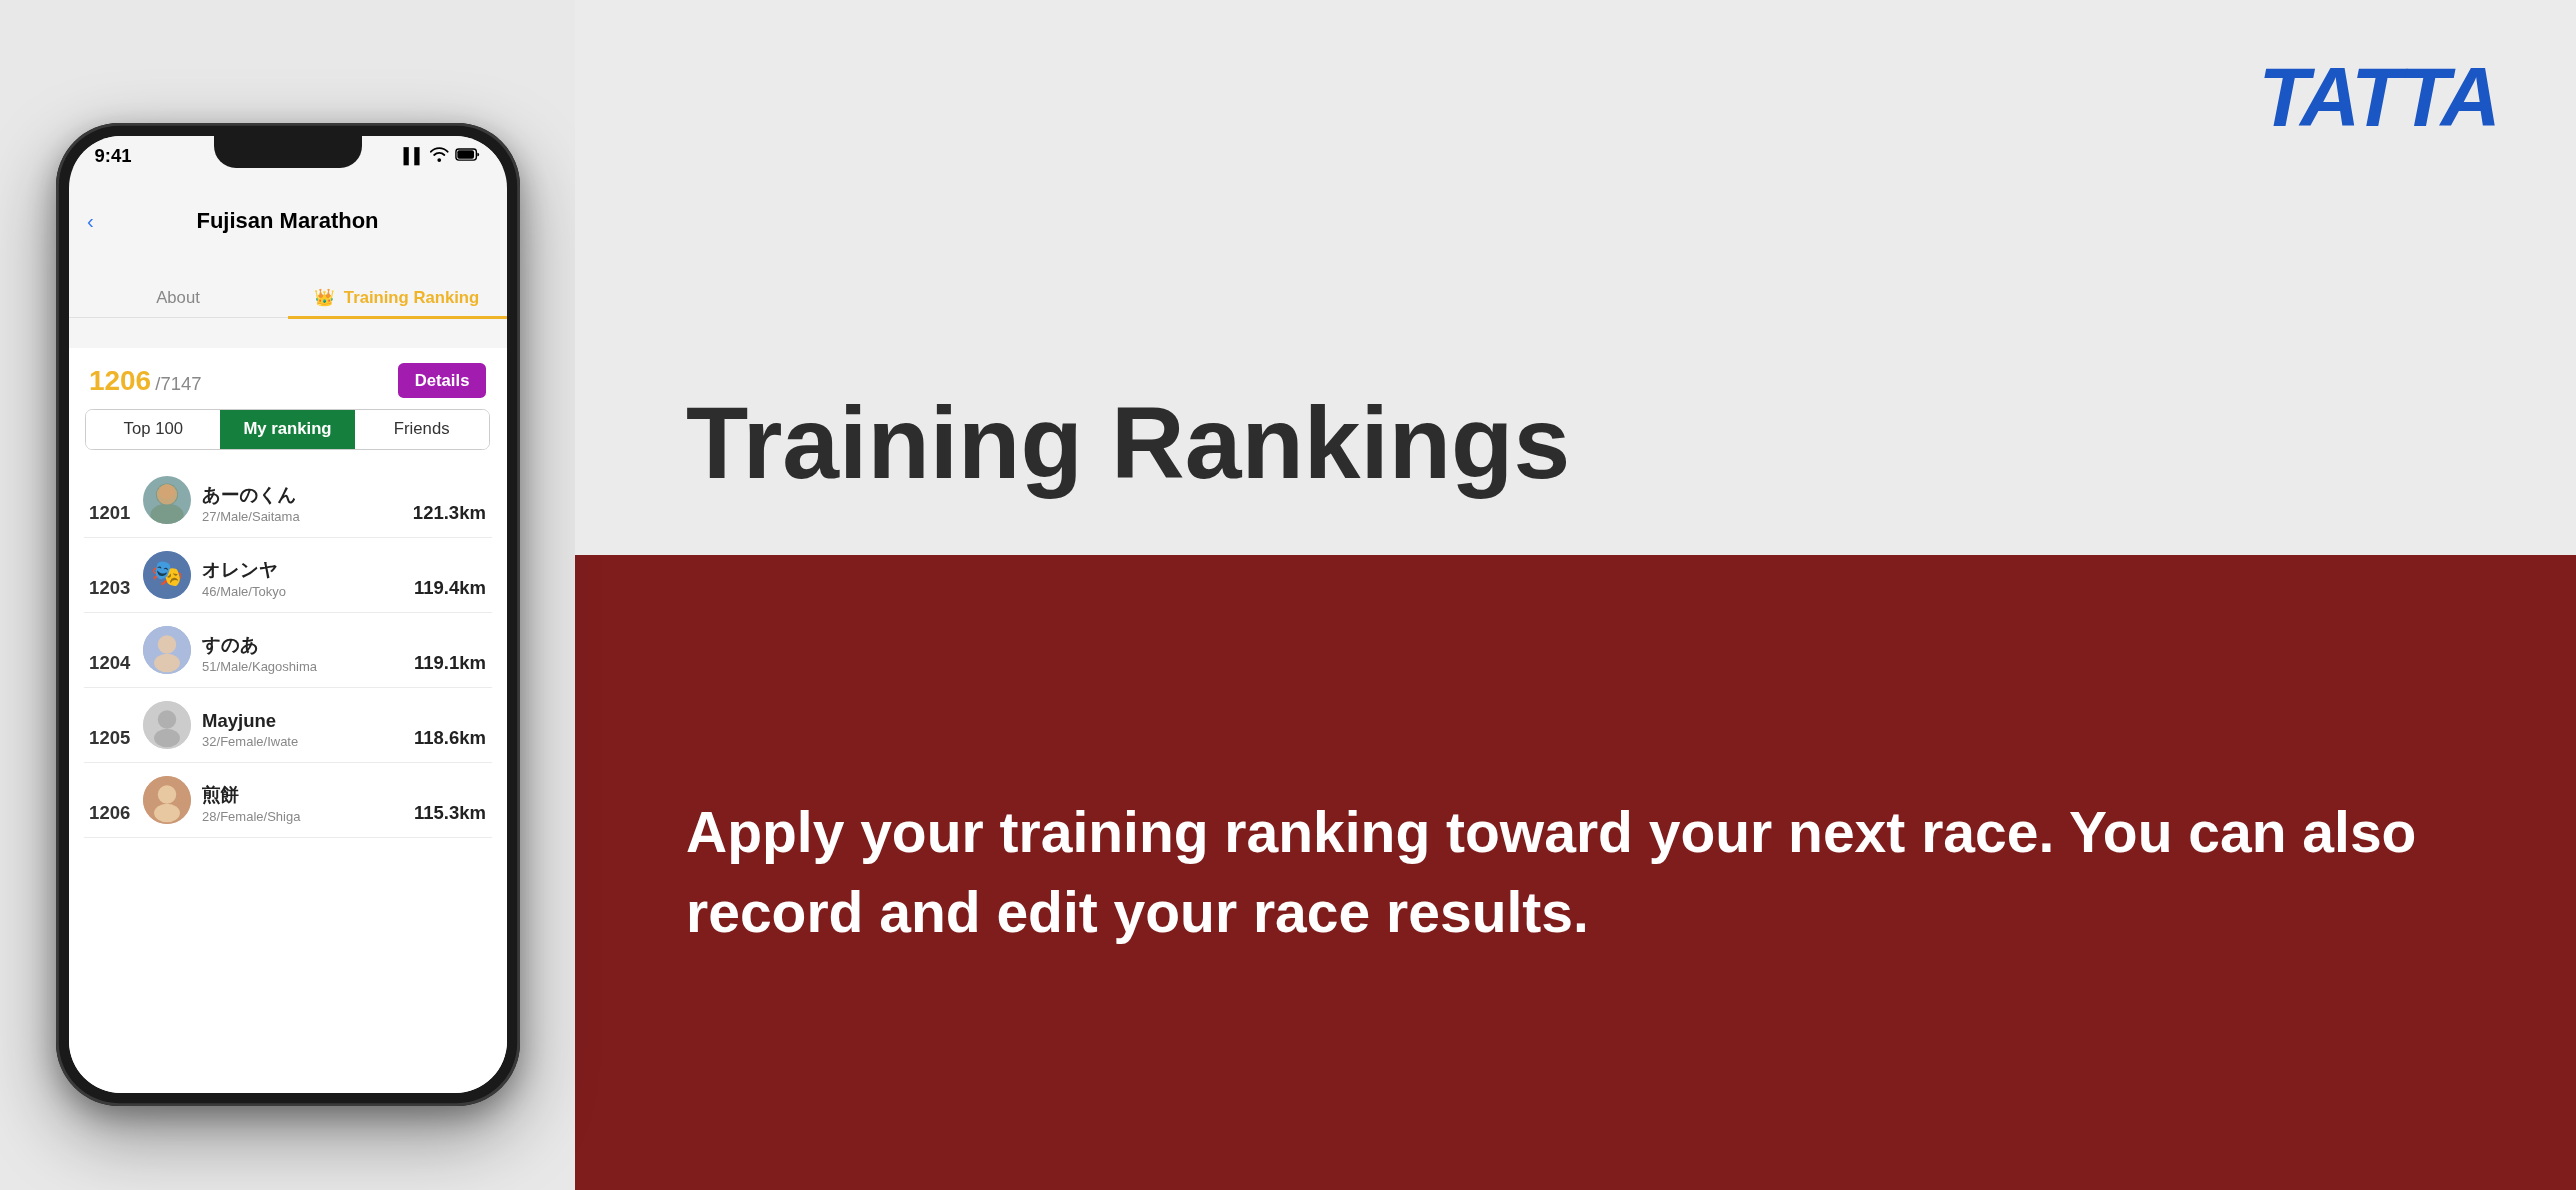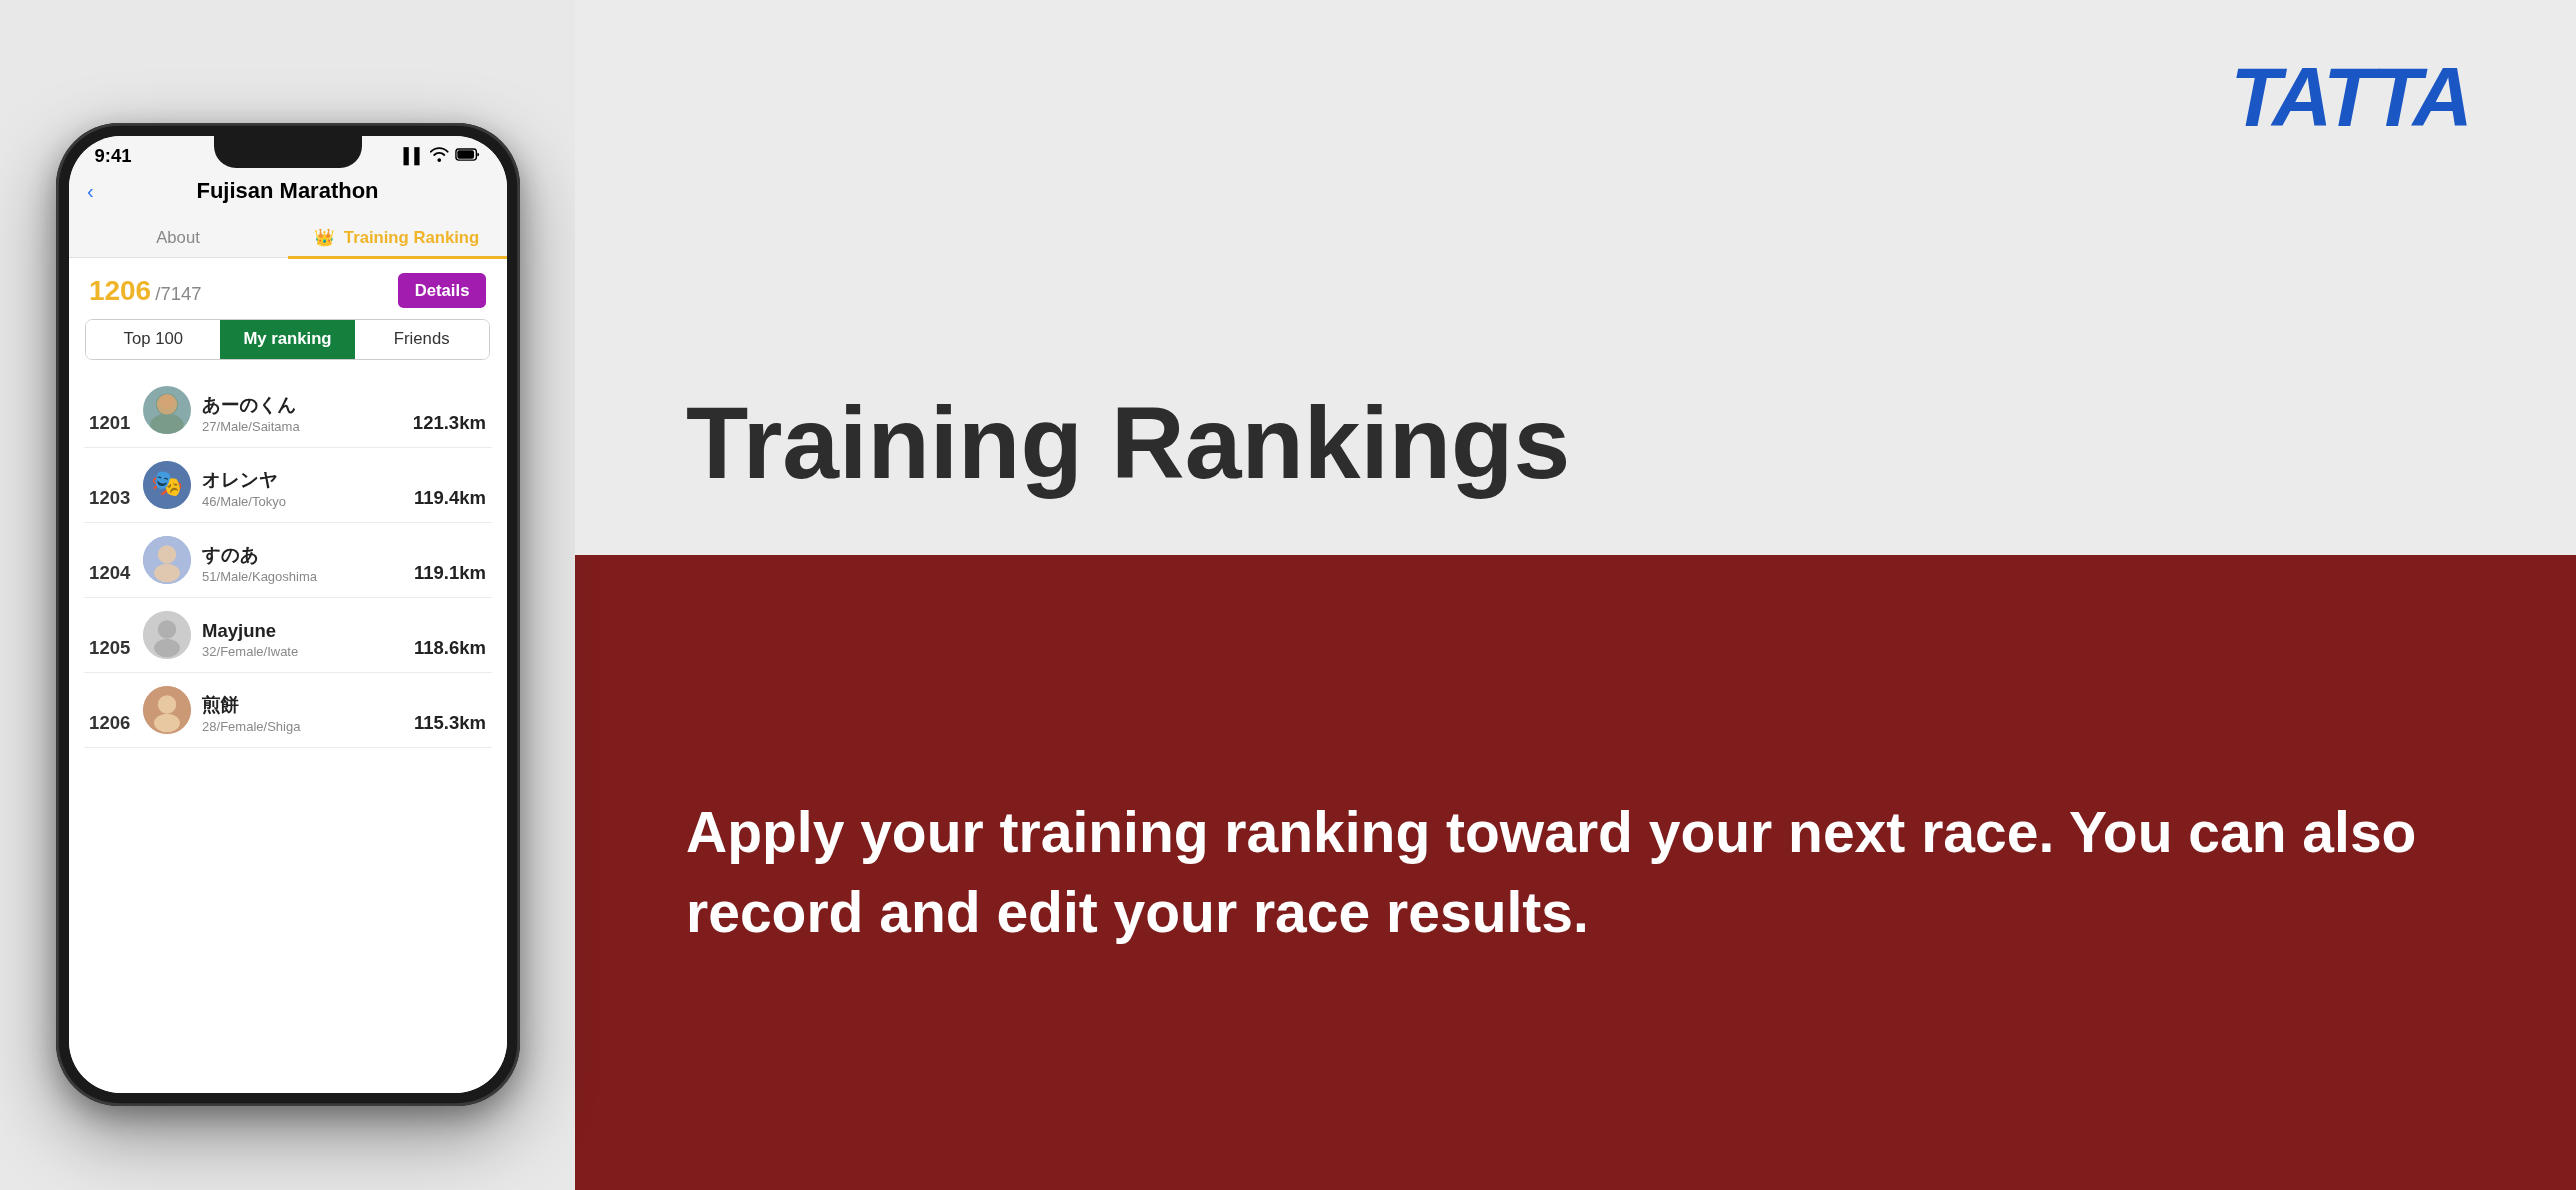--- a/index.html
+++ b/index.html
@@ -45,21 +45,21 @@
       flex: 1.1;
       display: flex;
       align-items: center;
       padding: 74px 93px 74px 111px;
     }
 
     
     .tatta-logo {
       position: absolute;
       top: 56px;
-      right: 106px;
+      right: 78px;
       display: flex;
       align-items: center;
     }
 
     .section-title {
       font-size: 102px;
       font-weight: 700;
       color: #2d2d2d;
       line-height: 1.1;
       margin-bottom: 0;
@@ -322,20 +322,21 @@
       font-size: 18.5px;
       font-weight: 700;
       color: #222;
       flex-shrink: 0;
     }
 
     .screen-inner {
       display: flex;
       flex-direction: column;
       height: 100%;
+      gap: 30px;
     }
   </style>
 </head>
 <body>
 
 <div class="left-panel">
   <div class="phone-wrapper">
     <div class="phone-frame">
 
       <div class="phone-screen">

